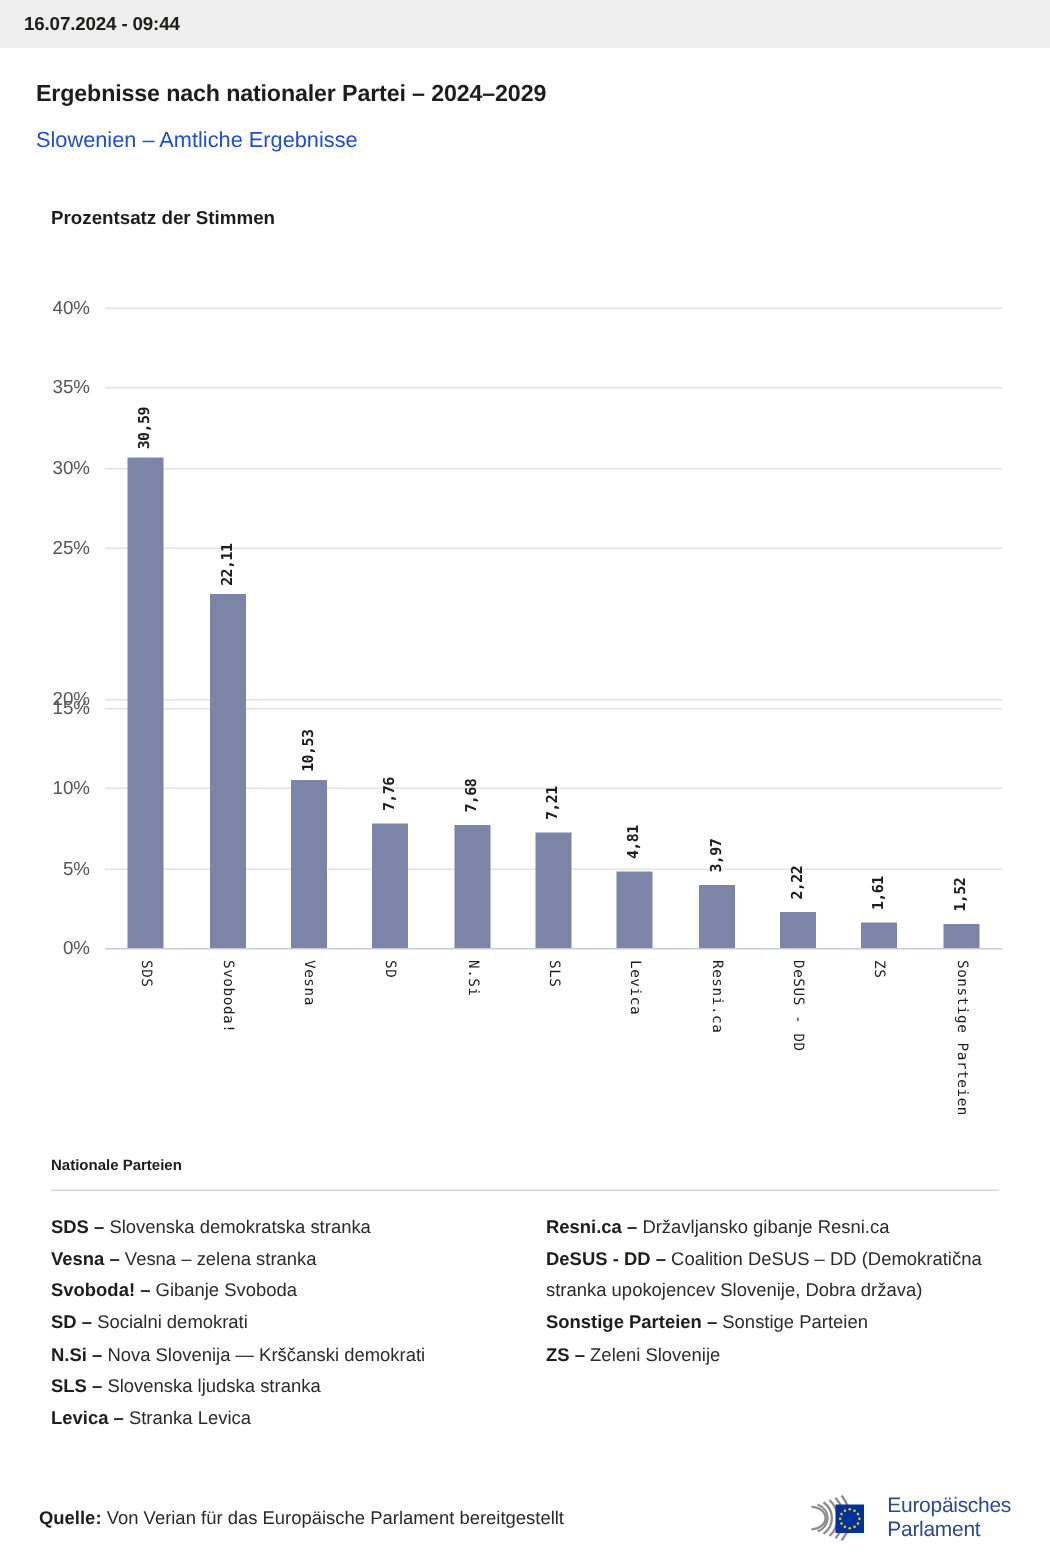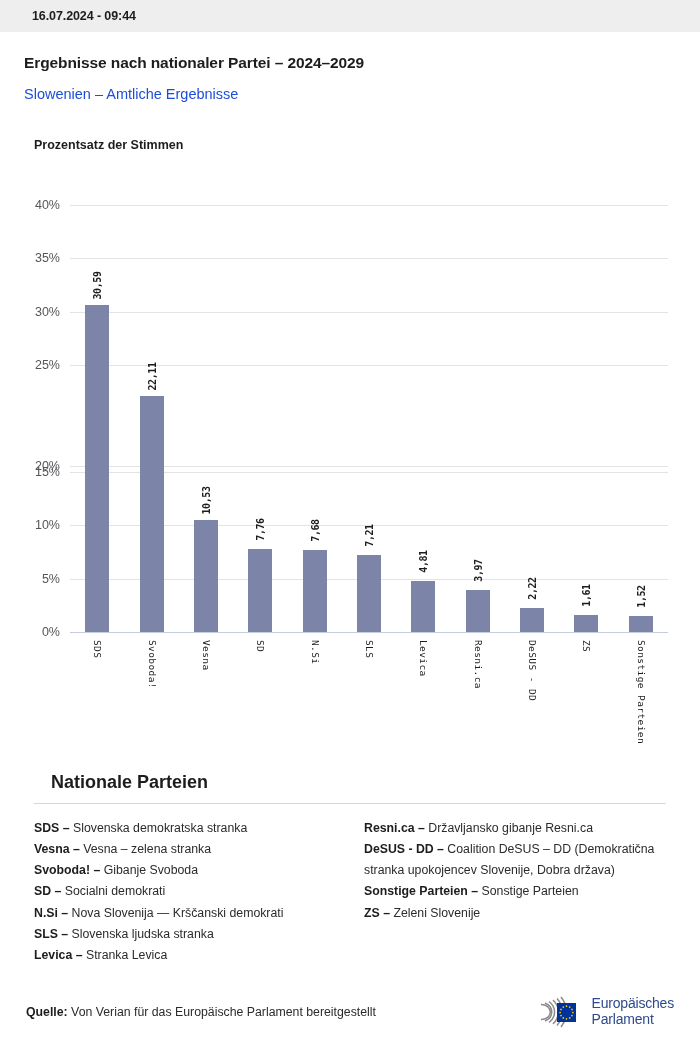--- a/index.html
+++ b/index.html
@@ -14,21 +14,21 @@
     position: relative;
   }
 
   
   .topbar {
     height: 32px;
     background: #eeeeee;
     display: flex;
     align-items: center;
     justify-content: space-between;
-    padding: 0 22px 0 32px;
+    padding: 0 22px 0 16px;
   }
   .topbar-date {
     font-size: 12.5px;
     font-weight: bold;
     color: #1d1d1b;
     letter-spacing: -0.1px;
   }
   .topbar-tz {
     font-size: 12.5px;
     color: #3b3b3b;
@@ -133,24 +133,24 @@
   }
 
   
   .legend {
     position: absolute;
     left: 34px;
     right: 34px;
     top: 772px;
   }
   .legend-title {
-    font-size: 18px;
-    font-weight: bold;
-    color: #1d1d1b;
-    margin: 0 0 10px 17px;
+    font-size: 10px;
+    font-weight: bold;
+    color: #1d1d1b;
+    margin: 0 0 10px 0;
   }
   .legend-rule {
     height: 1px;
     background: #d7d7d7;
     margin-bottom: 14px;
   }
   .legend-cols {
     display: flex;
     gap: 28px;
   }

